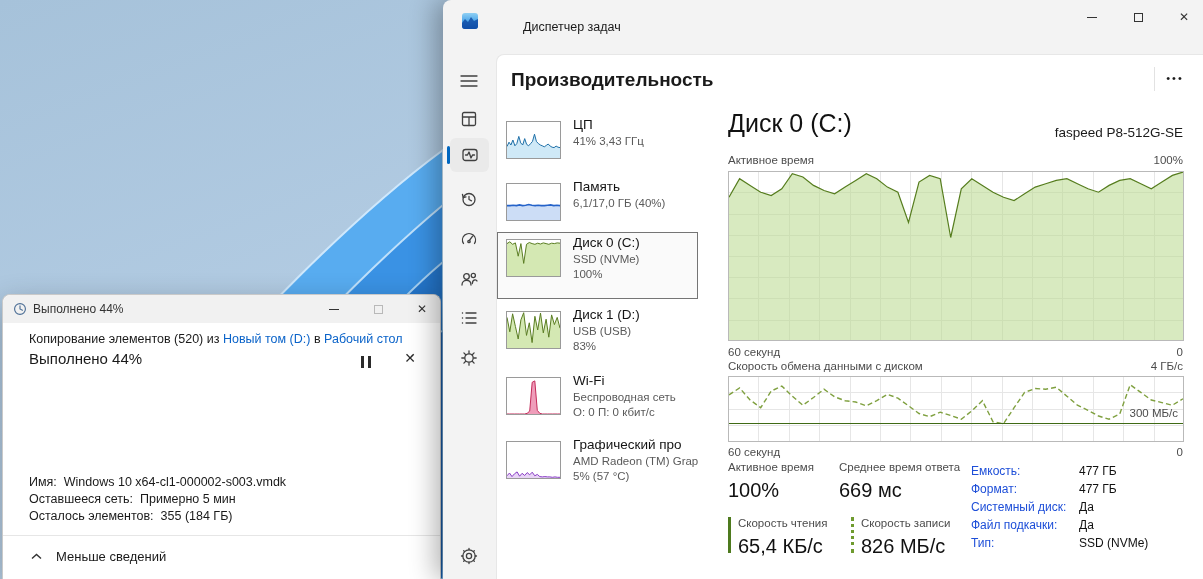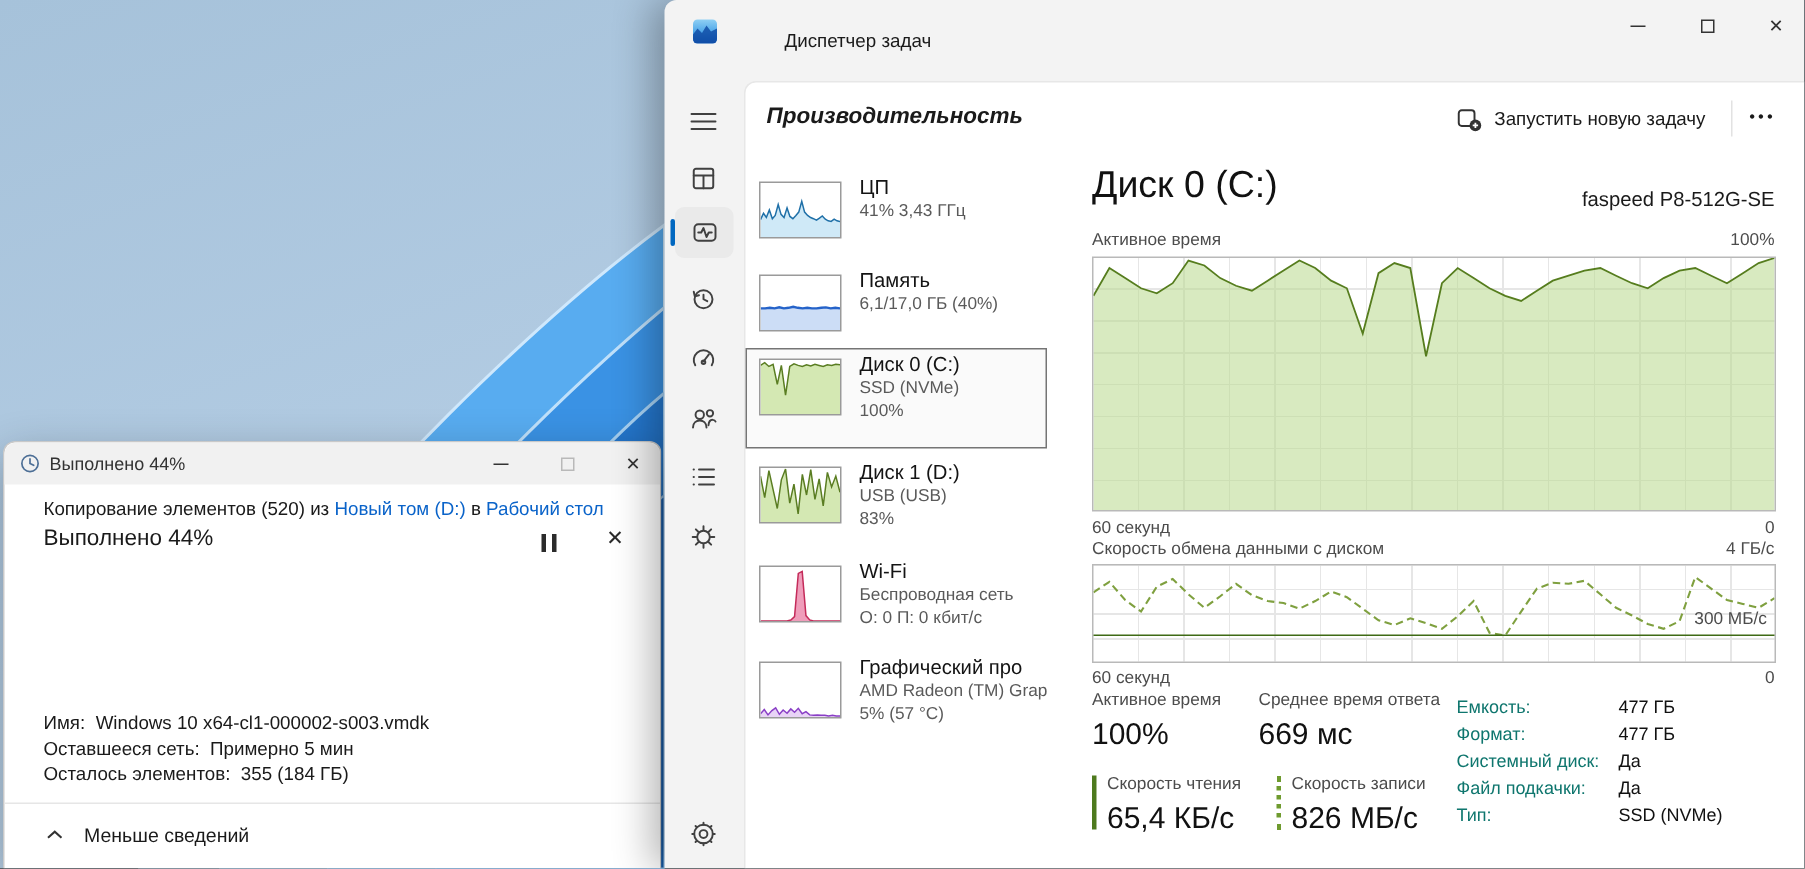--- a/index.html
+++ b/index.html
@@ -45,21 +45,21 @@
   #tm-titlebar .title{left:56px;top:20px;font-size:12.5px;color:#1a1a1a;margin-left:24px;}
   .tm-winbtn{top:4px;width:38px;height:26px;display:flex;align-items:center;justify-content:center;}
   #tm-sidebar{left:0;top:54px;width:53px;bottom:0;}
   .side-btn{left:10px;width:32px;height:30px;display:flex;align-items:center;justify-content:center;}
   .side-btn svg{stroke:#404040;fill:none;stroke-width:1.3;stroke-linecap:round;stroke-linejoin:round;}
   #side-selected{left:7px;top:84px;width:39px;height:34px;background:#eaeaea;border-radius:6px;
                  display:flex;align-items:center;justify-content:center;}
   #side-pill{left:4px;top:92px;width:3px;height:18px;border-radius:2px;background:#0067c0;}
   #tm-card{left:53px;top:54px;right:0;bottom:0;background:#fff;border-radius:8px 0 0 0;
            border-top:1px solid #e7e7e7;border-left:1px solid #e7e7e7;}
-  #card-header-title{left:14px;top:14px;font-size:15px;font-weight:700;color:#1a1a1a;font-style:italic;}
+  #card-header-title{left:14px;top:14px;font-size:19px;font-weight:700;color:#1a1a1a;}
   #run-task-btn{right:60px;top:11px;height:26px;display:flex;align-items:center;gap:8px;
                 font-size:12.5px;color:#1a1a1a;padding:0 6px;border-radius:4px;}
   #header-divider{right:48px;top:12px;width:1px;height:24px;background:#e2e2e2;}
   #more-btn{right:12px;top:10px;width:32px;height:26px;text-align:center;font-size:11px;
             letter-spacing:2px;color:#1a1a1a;line-height:26px;}
   
   .thumb{width:55px;height:38px;border:1px solid #9a9a9a;background:#fff;overflow:hidden;}
   .perf-name{font-size:13.5px;color:#141414;white-space:nowrap;}
   .perf-sub{font-size:11.5px;color:#5a5a5a;white-space:nowrap;}
   #disk0-tile{left:0;top:177px;width:201px;height:67px;background:#fafafa;border:1px solid #757575;}
@@ -75,21 +75,21 @@
   #chart2{left:231px;top:321px;width:456px;height:66px;
      background-image:
        repeating-linear-gradient(to right,transparent 0,transparent 29.4px,#e6e6e6 29.4px,#e6e6e6 30.4px),
        repeating-linear-gradient(to bottom,transparent 0,transparent 15.5px,#e6e6e6 15.5px,#e6e6e6 16.5px);}
   #ref-line{left:0;right:0;top:46px;border-top:1px solid #3f6a15;}
   #ref-label{right:5px;top:30px;font-size:11.5px;color:#4c4c4c;}
   .stat-label{font-size:11.5px;color:#4c4c4c;white-space:nowrap;}
   .stat-value{font-size:20px;color:#111;white-space:nowrap;}
   .marker-solid{width:3px;height:36px;background:#4e7a1e;}
   .marker-dashed{width:0;height:36px;border-left:3px dotted #6f9b2f;}
-  .prop-label{font-size:12px;color:#0f766e;white-space:nowrap;}
+  .prop-label{font-size:12px;color:#1d4ed8;white-space:nowrap;}
   .prop-value{font-size:12px;color:#111;white-space:nowrap;}
   .axis{font-size:11.5px;color:#4c4c4c;}
 </style>
 </head>
 <body>
 
 <div id="stage">
 
   <svg id="wallpaper" class="abs" viewBox="0 0 443 579">
     <path d="M443,150 C355,215 245,325 150,440 C118,480 98,520 93,579 L443,579 Z" fill="#58acf0" stroke="#cfe8fc" stroke-width="2"></path>
@@ -224,28 +224,20 @@
         <svg width="18" height="18" viewBox="0 0 18 18">
             <circle cx="9" cy="9" r="2.6"></circle>
             <circle cx="9" cy="9" r="6.2"></circle>
             <path d="M9,2.8 V1.5 M9,16.5 V15.2 M2.8,9 H1.5 M16.5,9 H15.2 M4.6,4.6 L3.7,3.7 M14.3,14.3 L13.4,13.4 M13.4,4.6 L14.3,3.7 M3.7,14.3 L4.6,13.4"></path>
           </svg>
       </div>
     </div>
 
     <div id="tm-card" class="abs">
       <div id="card-header-title" class="abs">Производительность</div>
-      <div id="run-task-btn" class="abs">
-        <svg width="17" height="17" viewBox="0 0 17 17">
-          <rect x="1.5" y="2.5" width="10.5" height="10.5" rx="2" fill="none" stroke="#333" stroke-width="1.3"></rect>
-          <circle cx="12.6" cy="12.6" r="3.9" fill="#333"></circle>
-          <path d="M12.6,10.8 V14.4 M10.8,12.6 H14.4" stroke="#fff" stroke-width="1.2"></path>
-        </svg>
-        <span>Запустить новую задачу</span>
-      </div>
       <div id="header-divider" class="abs"></div>
       <div id="more-btn" class="abs">•••</div>
 
       <div class="abs">
         <div class="abs thumb" style="left:9px;top:66px">
             <div class="abs" style="inset:0">
               <svg width="53" height="36" viewBox="0 0 53 36" style="position: absolute; left: 0px; top: 0px; display: block;">
                 <polygon points="0,36 0.0,24.5 2.0,20.2 3.9,23.0 5.9,18.0 7.9,23.8 9.8,21.6 11.8,14.4 13.7,20.9 15.7,23.0 17.7,16.6 19.6,22.3 21.6,23.8 23.6,21.6 25.5,19.4 27.5,12.2 29.4,19.4 31.4,21.6 33.4,23.0 35.3,23.8 37.3,24.8 39.3,23.4 41.2,22.0 43.2,24.1 45.1,25.2 47.1,25.6 49.1,24.1 51.0,25.2 53.0,25.6 53,36" fill="#cfe9f7" fill-opacity="1"></polygon>
                 <polyline points="0.0,24.5 2.0,20.2 3.9,23.0 5.9,18.0 7.9,23.8 9.8,21.6 11.8,14.4 13.7,20.9 15.7,23.0 17.7,16.6 19.6,22.3 21.6,23.8 23.6,21.6 25.5,19.4 27.5,12.2 29.4,19.4 31.4,21.6 33.4,23.0 35.3,23.8 37.3,24.8 39.3,23.4 41.2,22.0 43.2,24.1 45.1,25.2 47.1,25.6 49.1,24.1 51.0,25.2 53.0,25.6" fill="none" stroke="#1f70a8" stroke-width="1"></polyline>
               </svg>

